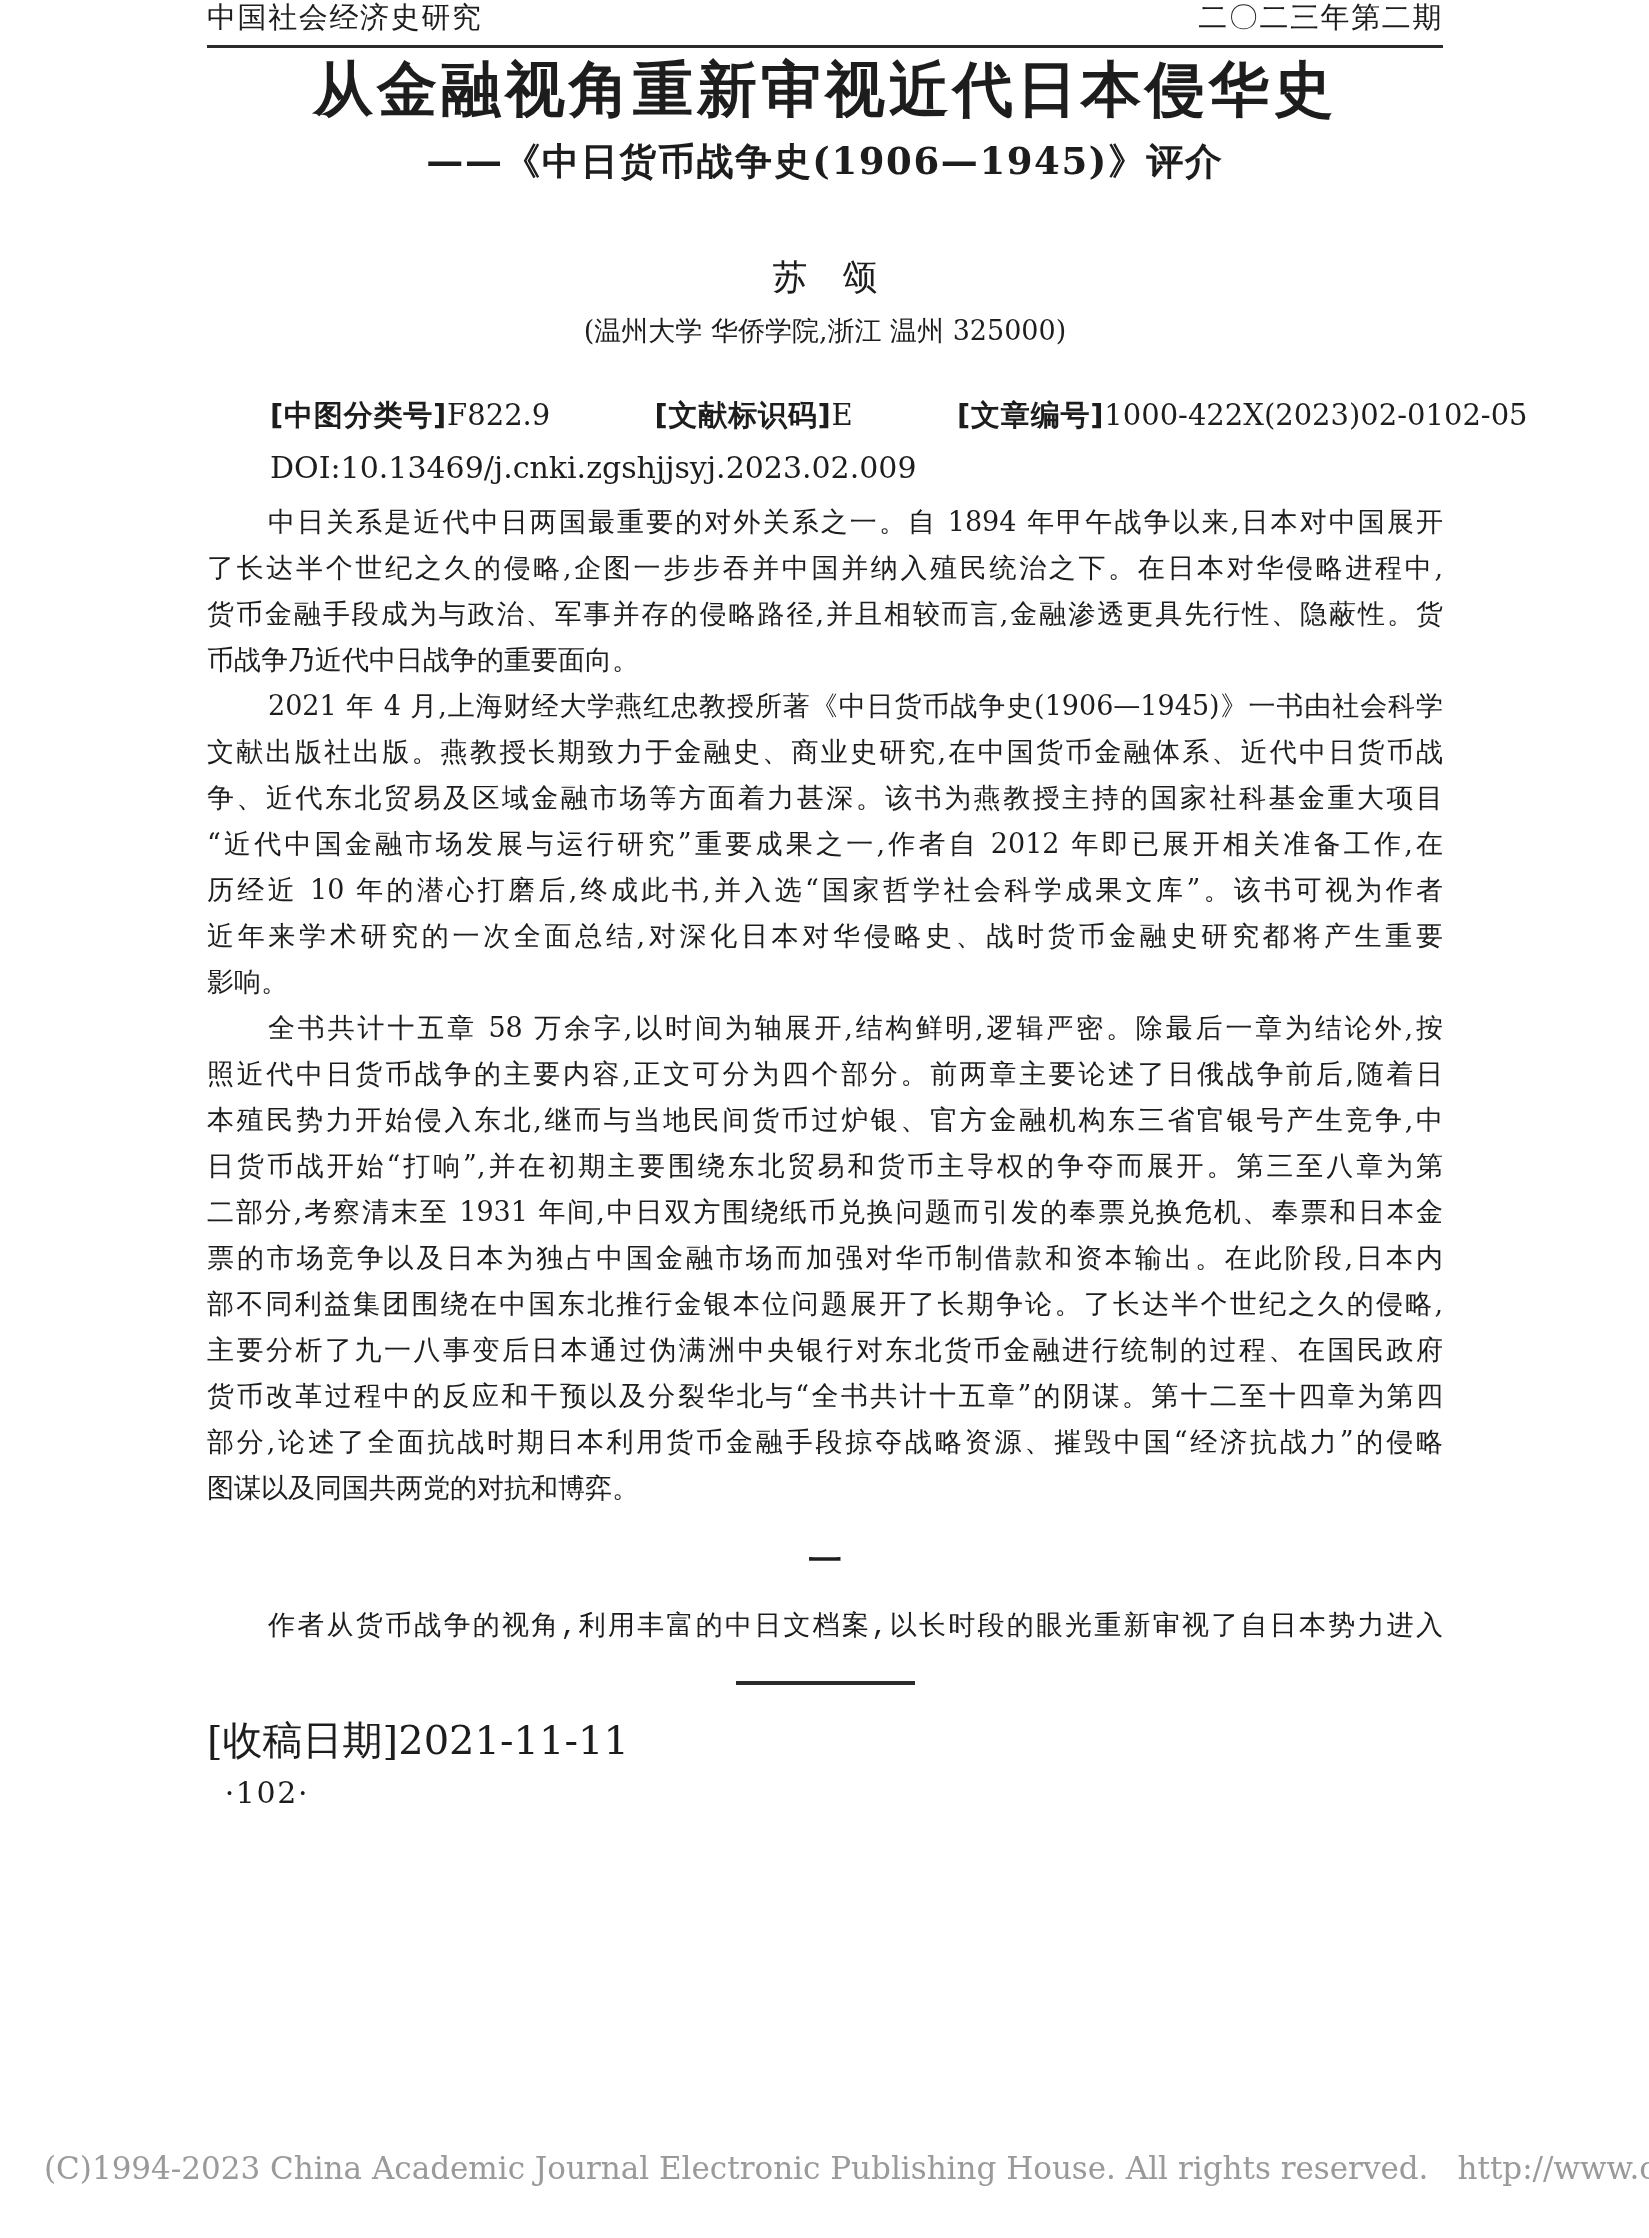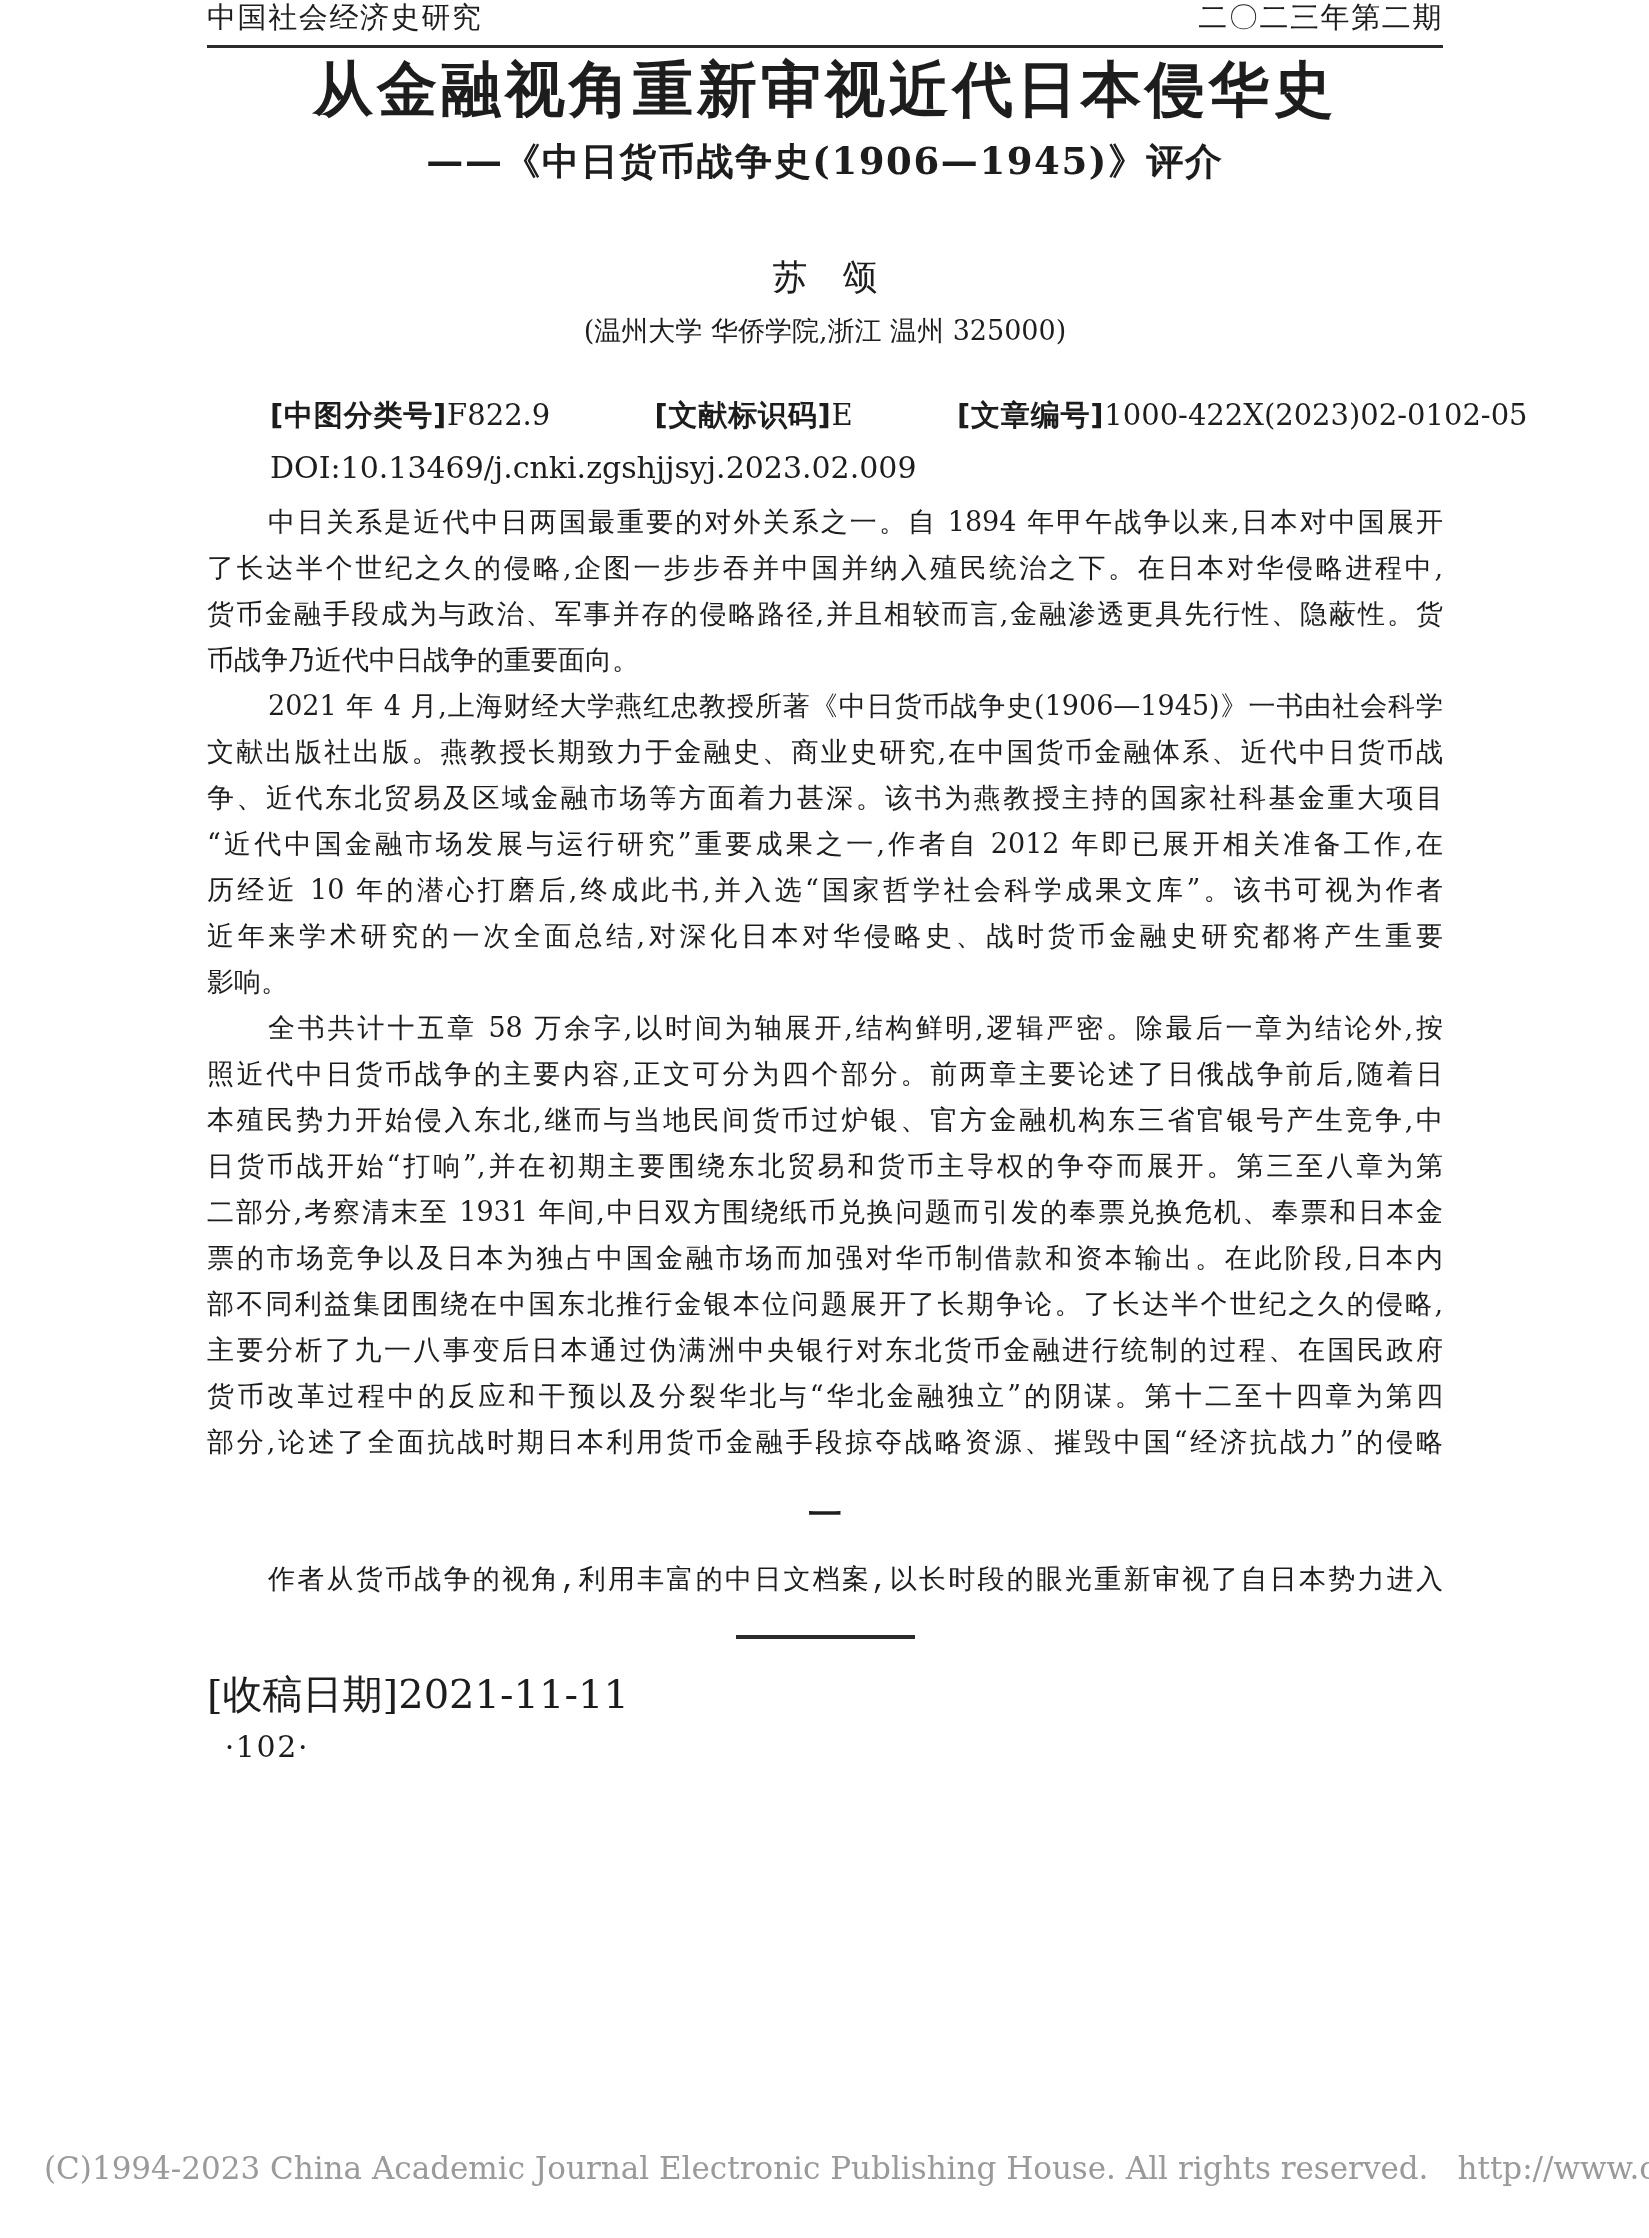--- a/index.html
+++ b/index.html
@@ -185,22 +185,23 @@
       </div>
       <div class="para">
         <div class="line first">全书共计十五章 58 万余字,以时间为轴展开,结构鲜明,逻辑严密。除最后一章为结论外,按</div>
         <div class="line">照近代中日货币战争的主要内容,正文可分为四个部分。前两章主要论述了日俄战争前后,随着日</div>
         <div class="line">本殖民势力开始侵入东北,继而与当地民间货币过炉银、官方金融机构东三省官银号产生竞争,中</div>
         <div class="line">日货币战开始“打响”,并在初期主要围绕东北贸易和货币主导权的争夺而展开。第三至八章为第</div>
         <div class="line">二部分,考察清末至 1931 年间,中日双方围绕纸币兑换问题而引发的奉票兑换危机、奉票和日本金</div>
         <div class="line">票的市场竞争以及日本为独占中国金融市场而加强对华币制借款和资本输出。在此阶段,日本内</div>
         <div class="line">部不同利益集团围绕在中国东北推行金银本位问题展开了长期争论。了长达半个世纪之久的侵略,</div>
         <div class="line">主要分析了九一八事变后日本通过伪满洲中央银行对东北货币金融进行统制的过程、在国民政府</div>
-        <div class="line">货币改革过程中的反应和干预以及分裂华北与“华北金融独立”的阴谋。第十二至十四章为第四</div>
+        <div class="line">货币改革过程中的反应和干预以及分裂华北与“全书共计十五章”的阴谋。第十二至十四章为第四</div>
         <div class="line">部分,论述了全面抗战时期日本利用货币金融手段掠夺战略资源、摧毁中国“经济抗战力”的侵略</div>
+        <div class="line last">图谋以及同国共两党的对抗和博弈。</div>
       </div>
     </div>
 
   <div class="section-heading">一</div>
 
   <div class="body-text section-para">
       <div class="line first cont">作者从货币战争的视角,利用丰富的中日文档案,以长时段的眼光重新审视了自日本势力进入</div>
     </div>
 
   <hr class="footnote-rule">

